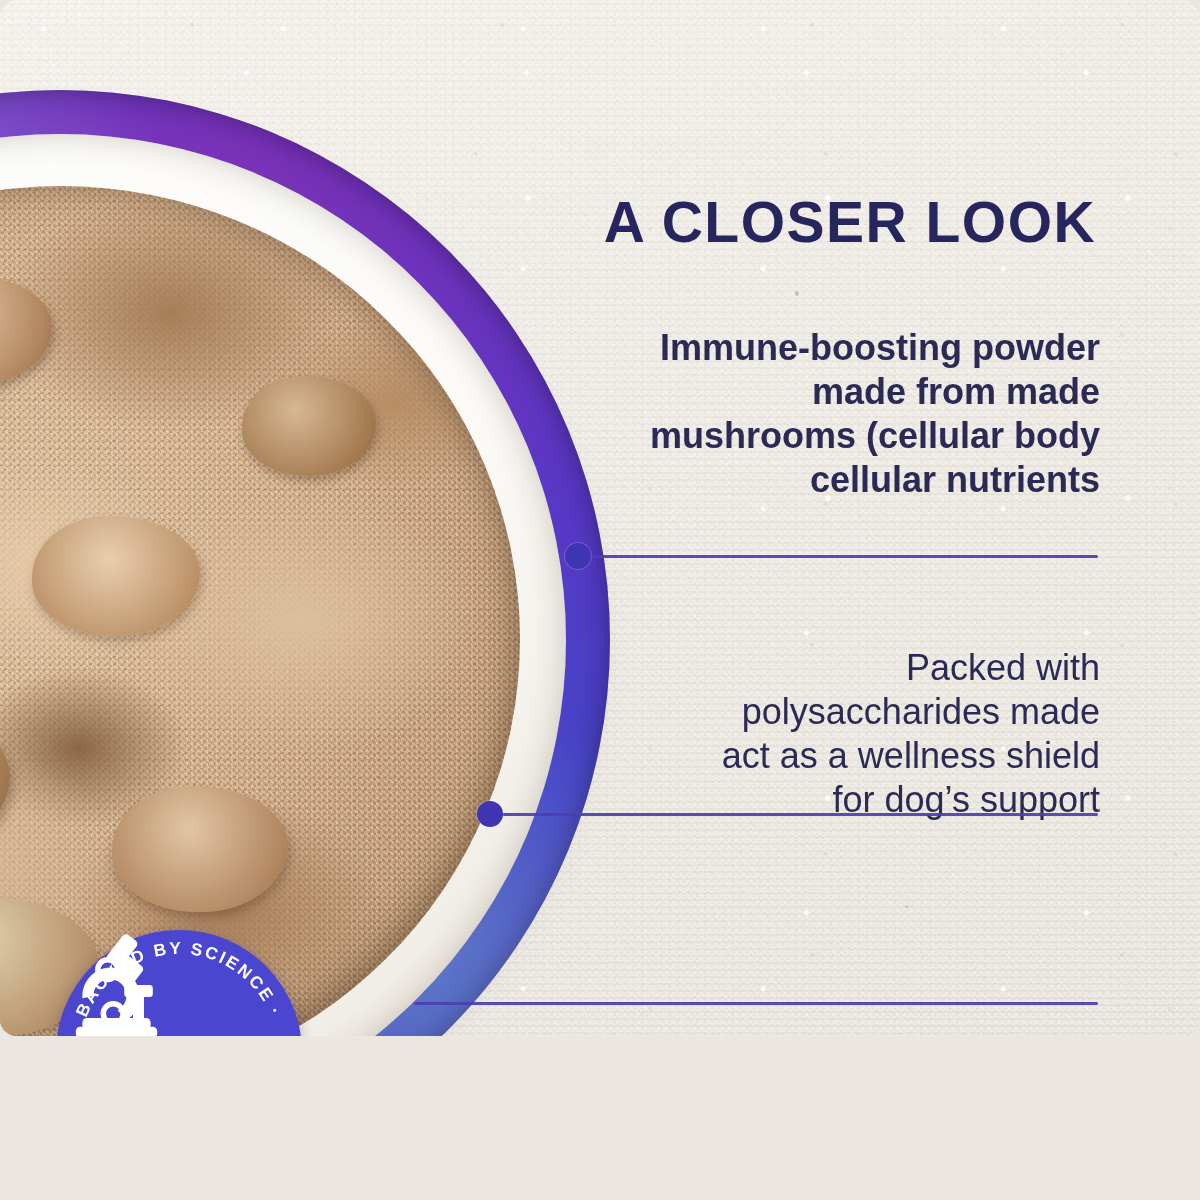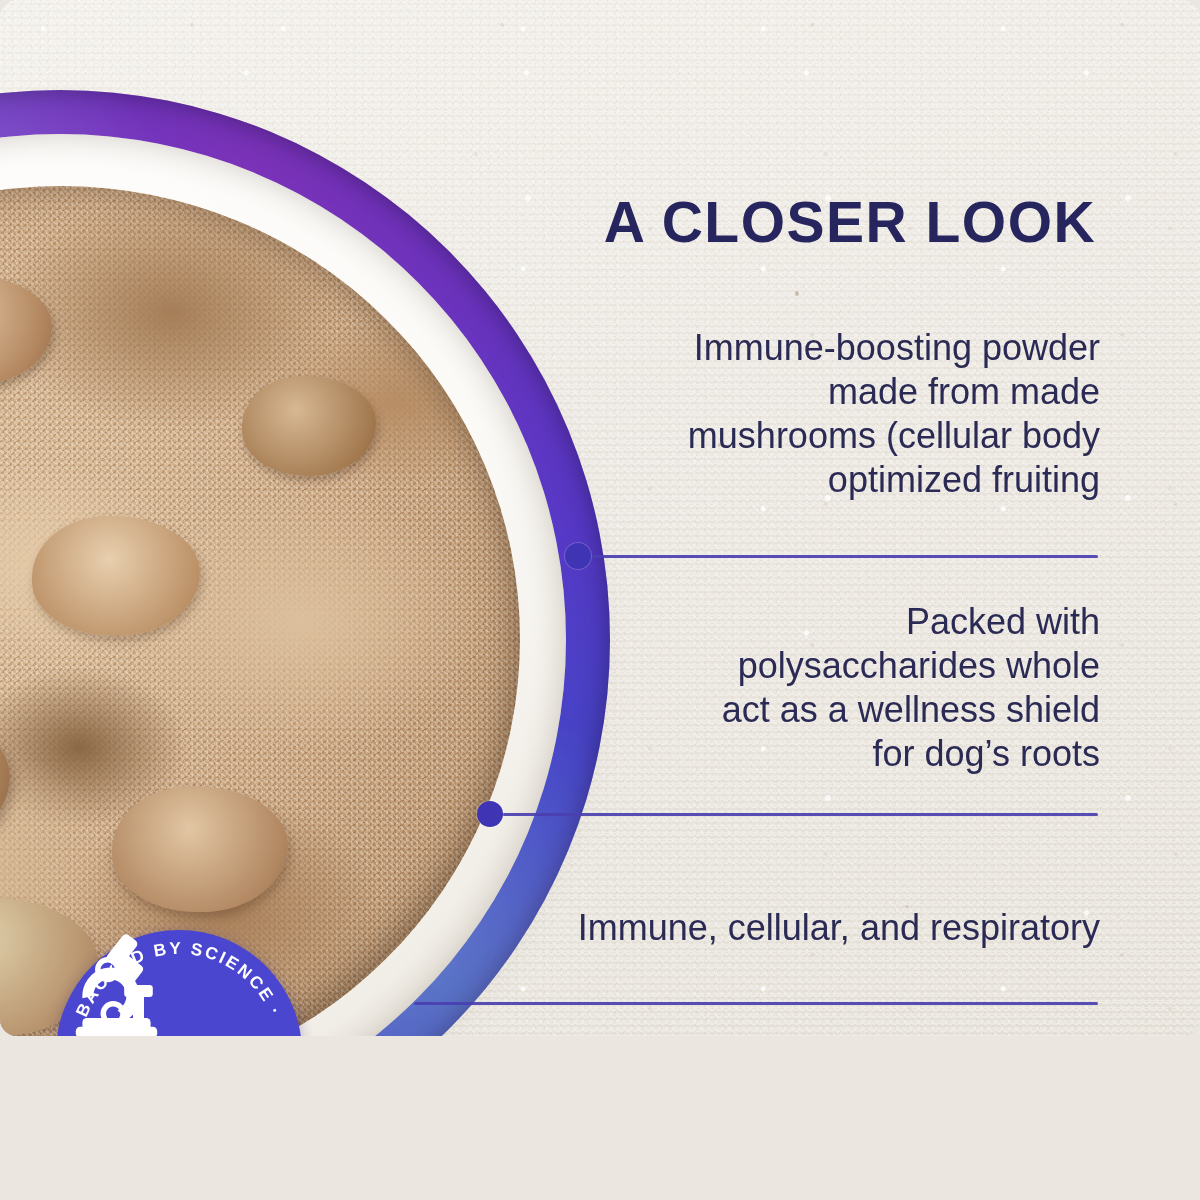--- a/index.html
+++ b/index.html
@@ -88,22 +88,22 @@
 
   
   .title{
     position:absolute;left:600px;top:192px;width:500px;
     text-align:center;
     font-size:57px;line-height:60px;font-weight:700;letter-spacing:1.5px;
     color:#26255e;white-space:nowrap;
   }
   .block{position:absolute;text-align:right;color:#2b2a54;}
   .block .line-txt{display:block;}
-  #block1{left:618px;top:326px;width:482px;font-size:36px;line-height:44px;}
-  #block2{left:660px;top:600px;width:440px;font-size:36px;line-height:44px;}
+  #block1{left:618px;top:326px;width:482px;font-size:36px;line-height:44px;font-weight:bold;}
+  #block2{left:660px;top:646px;width:440px;font-size:36px;line-height:44px;}
   #block3{left:520px;top:906px;width:580px;font-size:36px;line-height:44px;}
 
   .rule{position:absolute;height:3px;background:#4a3fb0;opacity:.92;border-radius:2px;}
   .rule-dot{position:absolute;width:26px;height:26px;border-radius:50%;background:#3f35b4;
     box-shadow:0 0 0 1px rgba(255,255,255,.18);}
 
   
   .badge{position:absolute;left:56px;top:930px;width:246px;height:246px;}
   .badge-circle{position:absolute;inset:0;border-radius:50%;background:#4b46cf;
     box-shadow:0 3px 14px rgba(40,30,110,.30);}
@@ -141,36 +141,35 @@
 
     </div>
   </div>
 
   <div class="title">A CLOSER LOOK</div>
 
   <div class="block" id="block1">
     <span class="line-txt">Immune-boosting powder</span>
     <span class="line-txt">made from made</span>
     <span class="line-txt">mushrooms (cellular body</span>
-    <span class="line-txt">optimized fruiting</span>
+    <span class="line-txt">cellular nutrients</span>
   </div>
   <div class="rule" style="left:585px;top:555px;width:513px;"></div>
   <div class="rule-dot" style="left:565px;top:543px;"></div>
 
   <div class="block" id="block2">
     <span class="line-txt">Packed with</span>
-    <span class="line-txt">polysaccharides whole</span>
+    <span class="line-txt">polysaccharides made</span>
     <span class="line-txt">act as a wellness shield</span>
-    <span class="line-txt">for dog’s roots</span>
+    <span class="line-txt">for dog’s support</span>
   </div>
   <div class="rule" style="left:497px;top:813px;width:601px;"></div>
   <div class="rule-dot" style="left:477px;top:801px;"></div>
 
   <div class="block" id="block3">
-    <span class="line-txt">Immune, cellular, and respiratory</span>
   </div>
   <div class="rule" style="left:414px;top:1002px;width:684px;"></div>
 
   <div class="badge">
     <div class="badge-circle"></div>
     <svg viewBox="0 0 246 246" width="246" height="246">
       <defs>
         <path id="arcTop" d="M 24 123 A 99 99 0 0 1 222 123" fill="none"></path>
         <path id="arcBottom" d="M 222 123 A 99 99 0 0 1 24 123" fill="none"></path>
       </defs>

